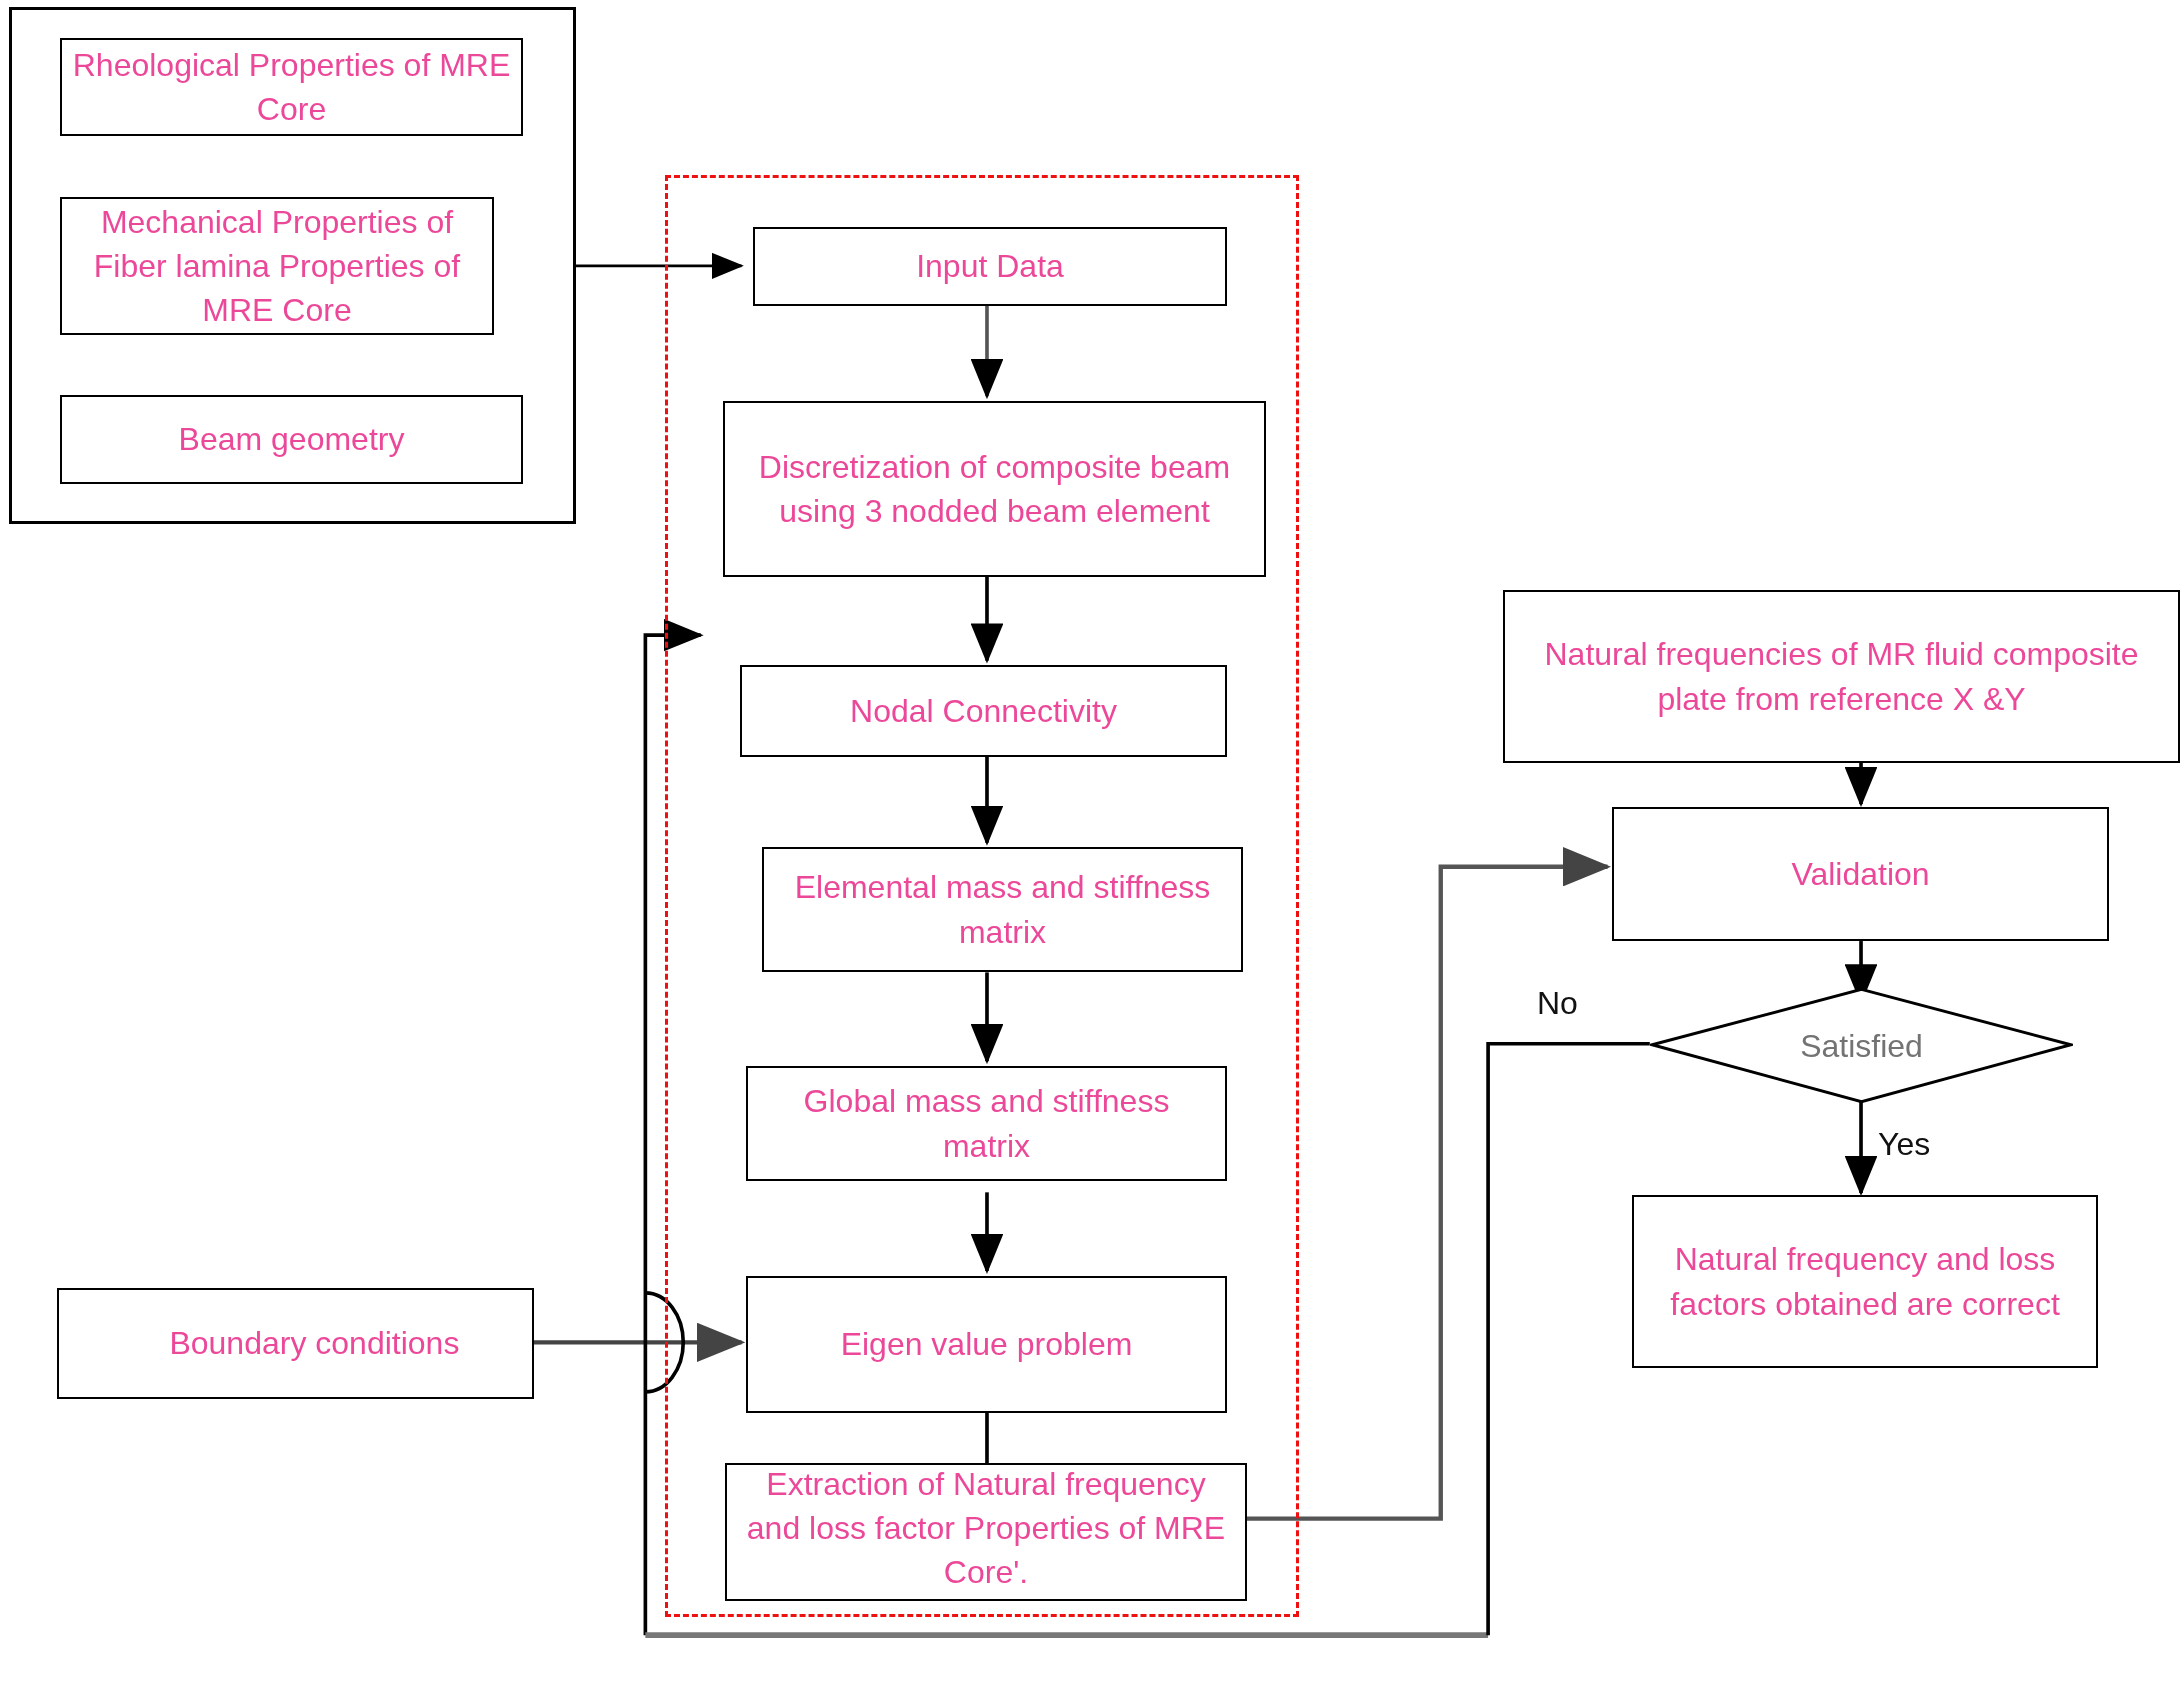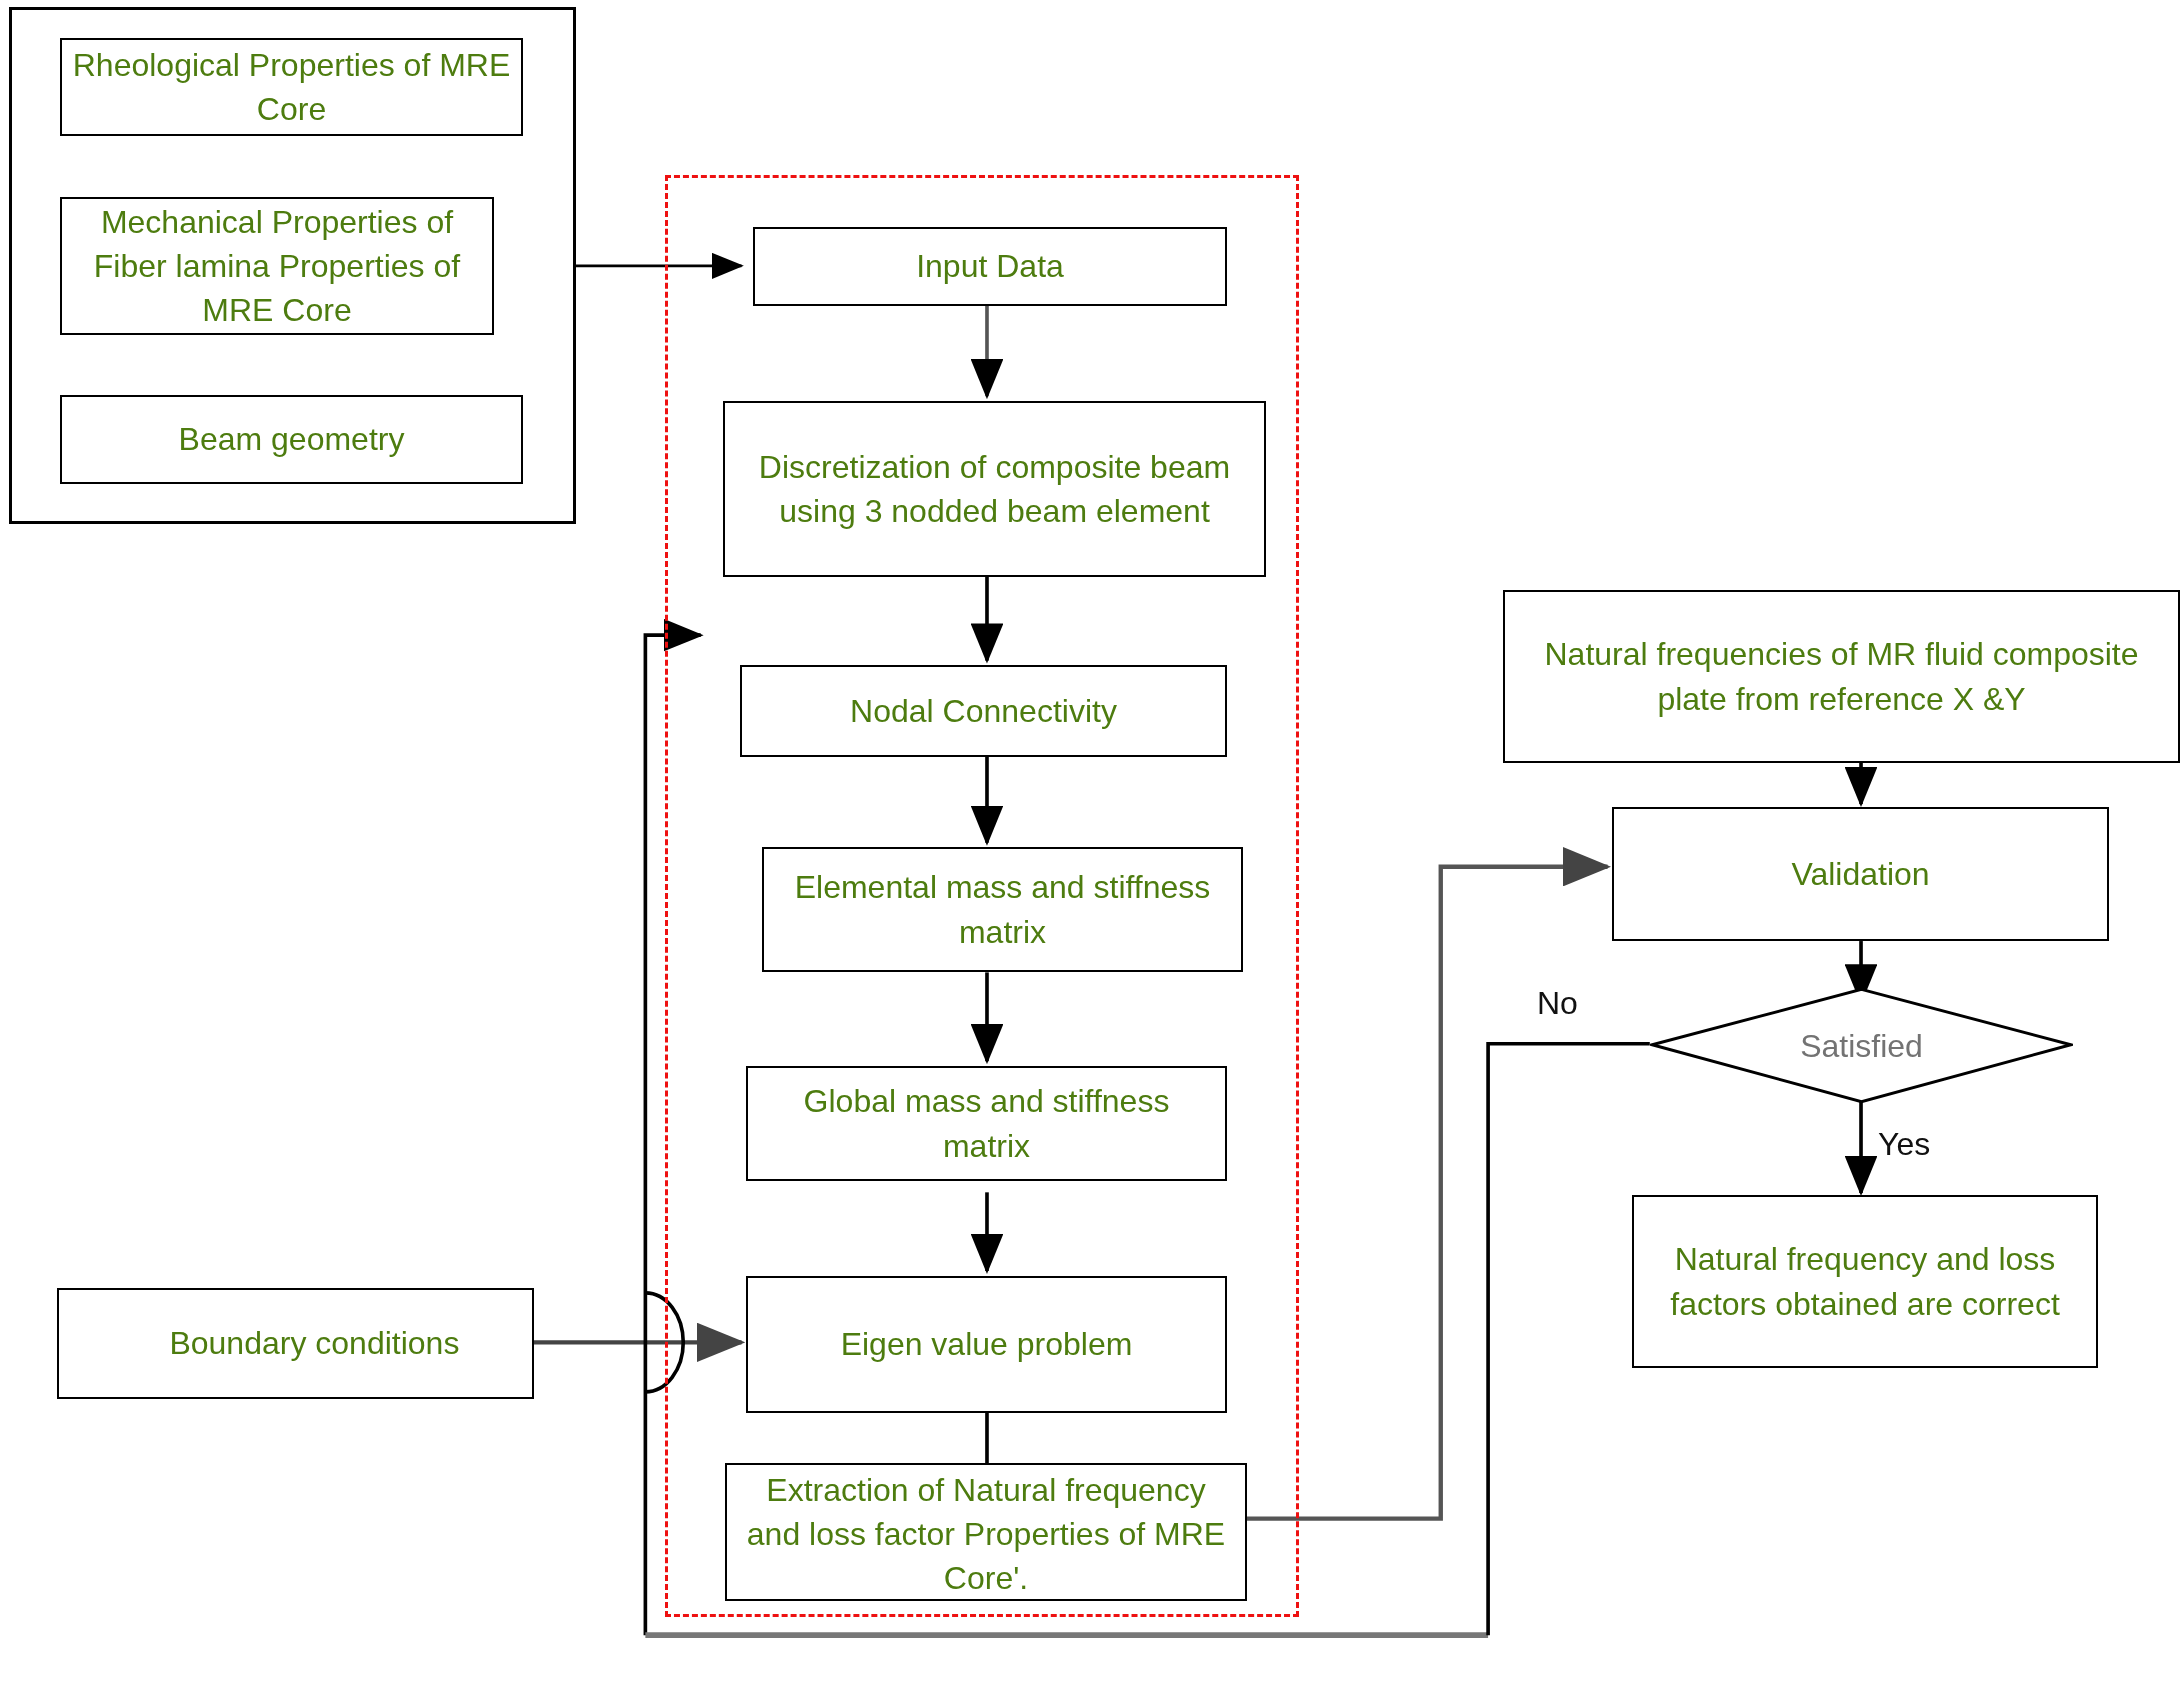--- a/index.html
+++ b/index.html
@@ -25,21 +25,21 @@
   }
   .node {
     position: absolute;
     box-sizing: border-box;
     border: 2.9px solid #000000;
     background: #ffffff;
     display: flex;
     align-items: center;
     justify-content: center;
     text-align: center;
-    color: #4d7c0f;
+    color: #ec4899;
     font-size: 32px;
     line-height: 1.38;
     padding: 4.4px 10.2px;
     z-index: 3;
   }
   .node span { display: block; }
   .group-box {
     position: absolute;
     box-sizing: border-box;
     border: 3.6px solid #000000;
@@ -159,21 +159,21 @@
   </div>
 
   <div class="node" style="left:746px; top:1066px; width:481px; height:115px;justify-content:center;">
     <span>Global mass and stiffness matrix</span>
   </div>
 
   <div class="node" style="left:746px; top:1276px; width:481px; height:137px;">
     <span>Eigen value problem</span>
   </div>
 
-  <div class="node" style="left:725px; top:1463px; width:522px; height:138px; align-items:center; padding-top:8.7px;">
+  <div class="node" style="left:725px; top:1463px; width:522px; height:138px; align-items:flex-end; padding-top:8.7px;">
     <span>Extraction of Natural frequency and loss factor Properties of MRE Core'.</span>
   </div>
 
   <div class="node" style="left:1503px; top:590px; width:677px; height:173px;">
     <span>Natural frequencies of MR fluid composite plate from reference X &amp;Y</span>
   </div>
 
   <div class="node" style="left:1612px; top:807px; width:497px; height:134px;">
     <span>Validation</span>
   </div>

